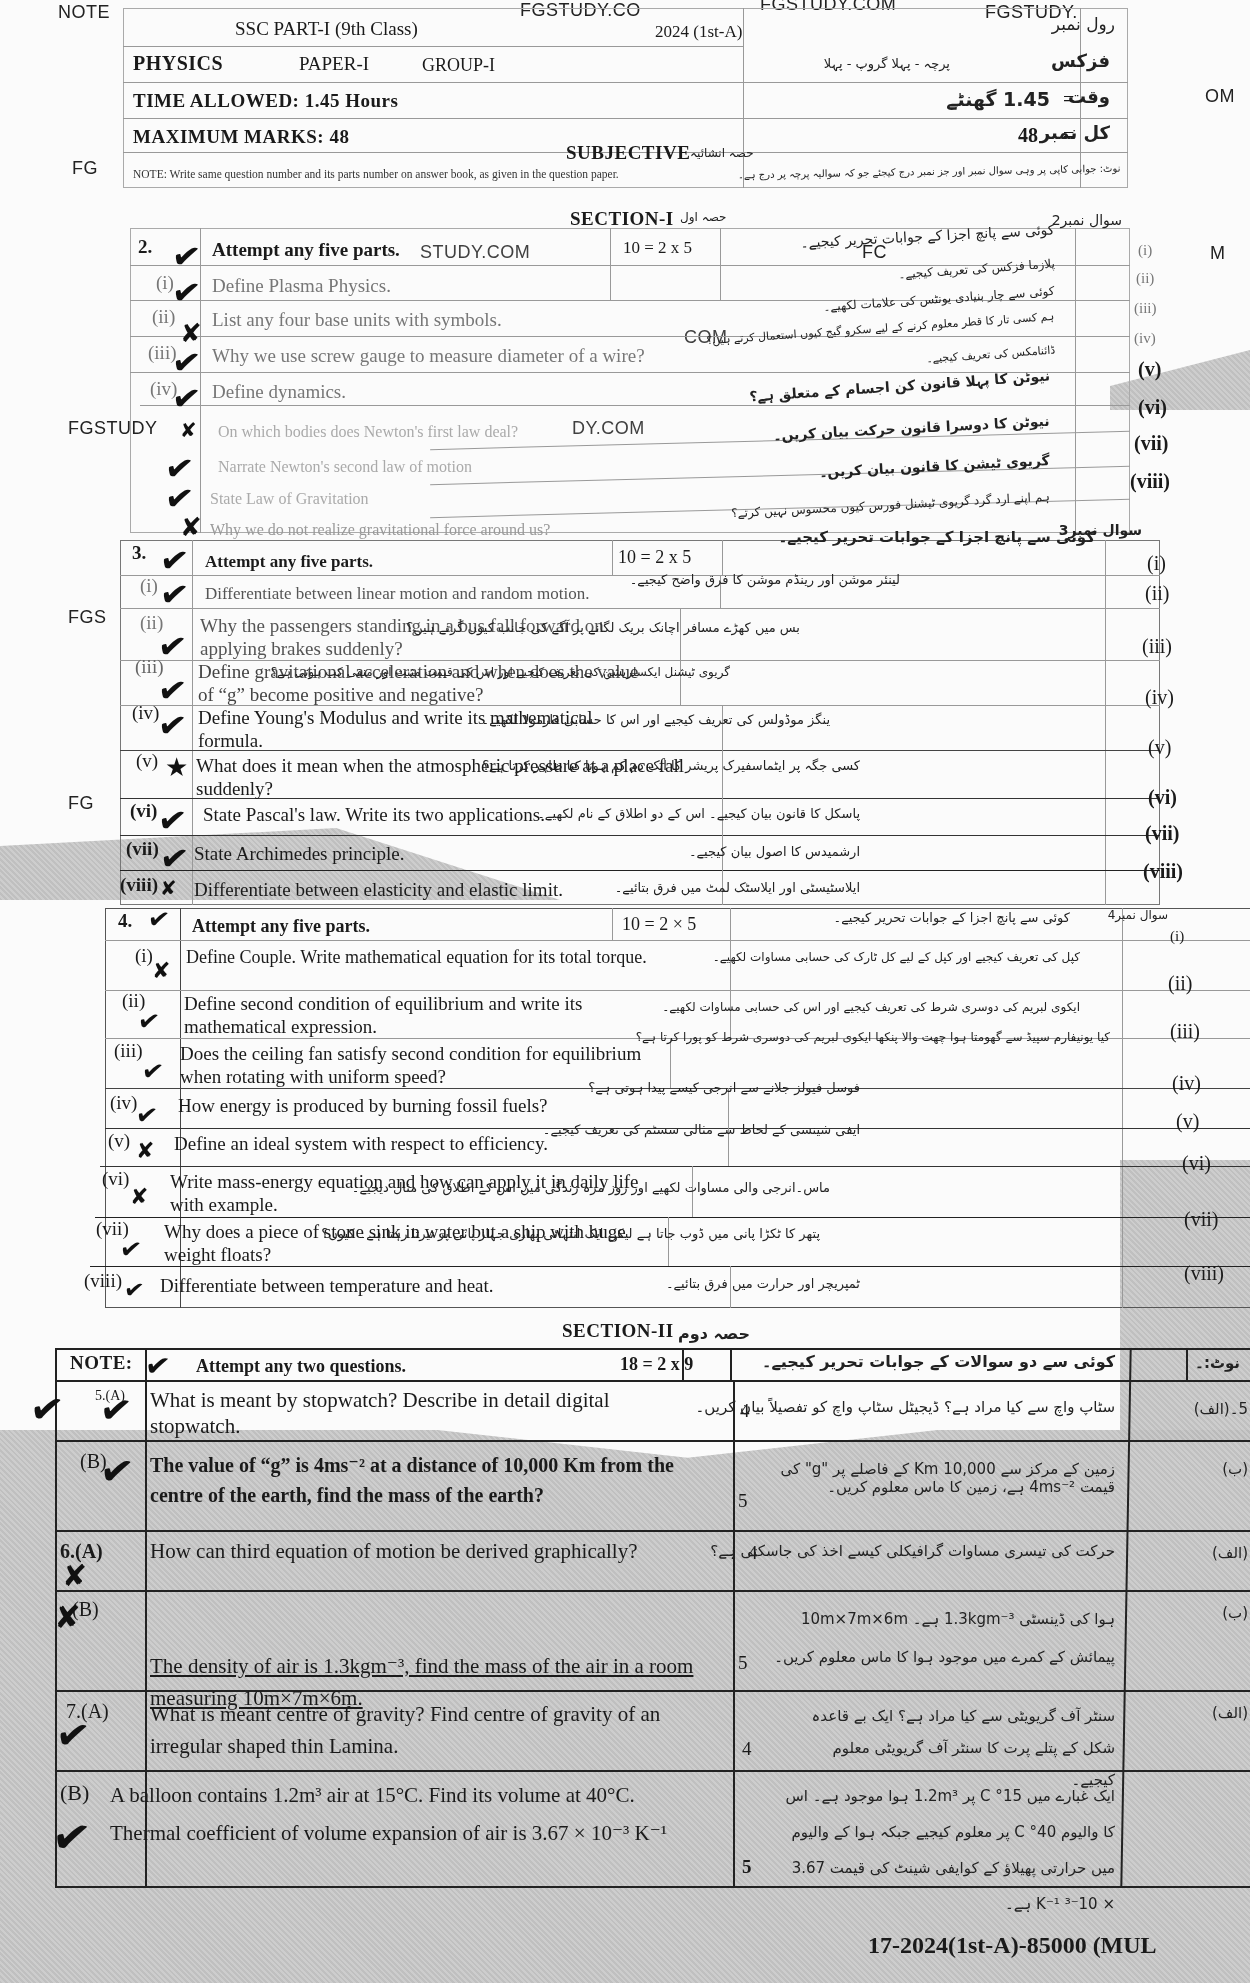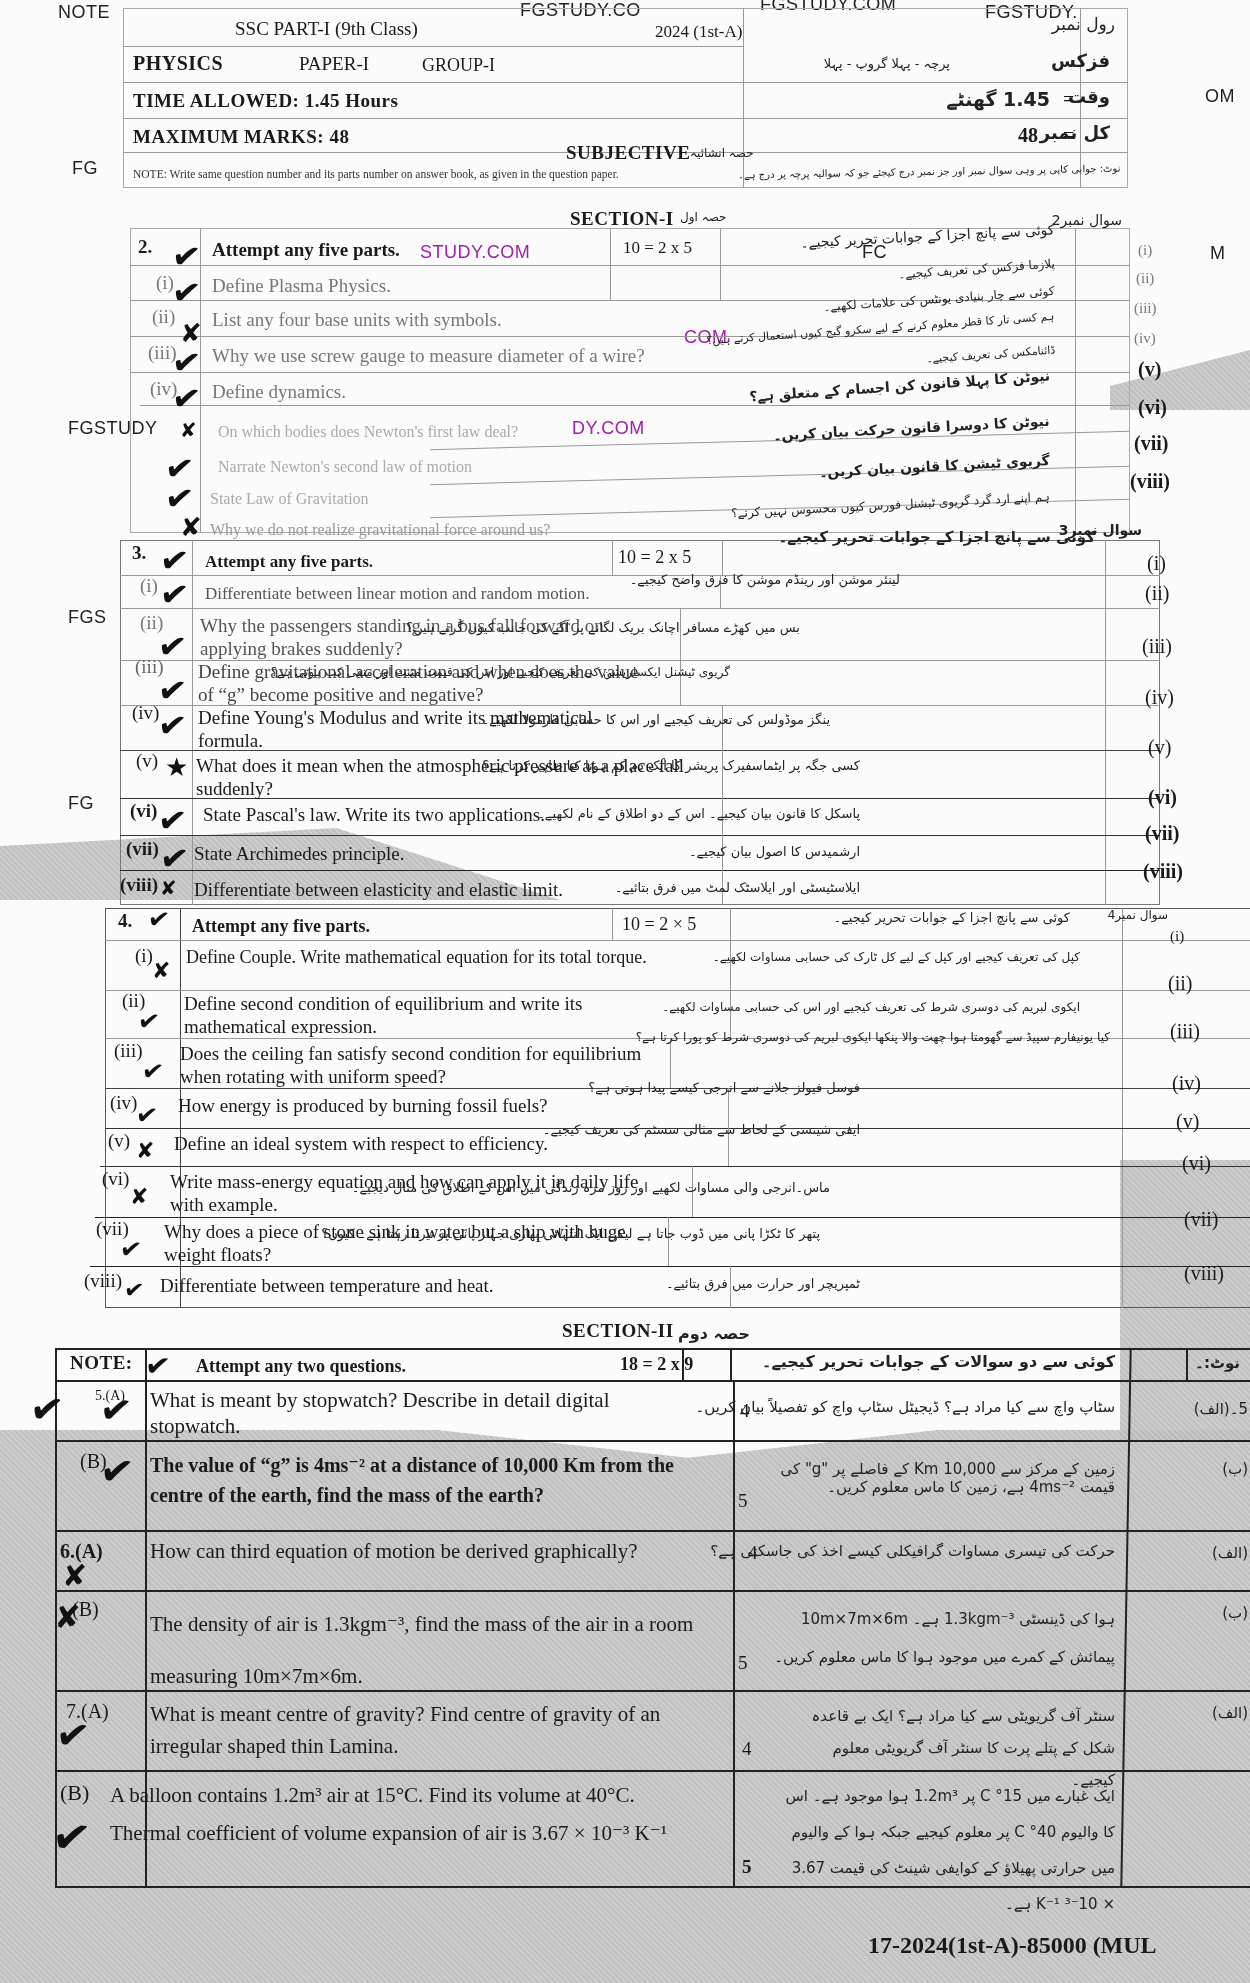--- a/index.html
+++ b/index.html
@@ -1,21 +1,21 @@
 <!DOCTYPE html>
 <html><head>
 <meta charset="utf-8">
 <style>
   * { box-sizing: border-box; margin: 0; padding: 0; }
   html, body { width: 1250px; height: 1983px; background: #ffffff; overflow: hidden; }
   body { font-family: "Liberation Serif", "DejaVu Serif", serif; color: #1a1a1a; position: relative; }
   .page { position: absolute; left: 0; top: 0; width: 1250px; height: 1983px; background: #fbfbfb; }
   .shade { position: absolute; background: repeating-linear-gradient(45deg, #b9b9b9 0 2px, #c8c8c8 2px 4px); opacity: .9; }
   .wm { position: absolute; font-family: "Liberation Sans", "DejaVu Sans", sans-serif; font-size: 18px; color: #222; letter-spacing: .5px; }
-  .wm.light { color: #a21caf; }
+  .wm.light { color: #404040; }
   .abs { position: absolute; }
   .box { position: absolute; border: 1px solid #9a9a9a; }
   .hline { position: absolute; height: 1px; background: #999; }
   .hline.dark { background: #222; height: 2px; }
   .vline { position: absolute; width: 1px; background: #999; }
   .vline.dark { background: #222; width: 2px; }
   .faint { color: #777; }
   .qnum { position: absolute; font-size: 19px; }
   .qtext { position: absolute; font-size: 19px; line-height: 23px; }
   .qtext.big { font-size: 22px; line-height: 30px; font-weight: bold; }
@@ -341,21 +341,21 @@
   <div class="mark tick" style="left:100px; top:1448px; font-size:40px;">✔</div>
 
   <div class="qnum" style="left:60px; top:1540px; font-size:20px; font-weight:bold;">6.(A)</div>
   <div class="qtext med" style="left:150px; top:1538px; width:520px;">How can third equation of motion be derived graphically?</div>
   <div class="marks-cell" style="left:748px; top:1542px;">4</div>
   <div class="urdu-text" style="right:135px; top:1542px; font-size:15px;">حرکت کی تیسری مساوات گرافیکلی کیسے اخذ کی جاسکتی ہے؟</div>
   <div class="urdu-text" style="right:2px; top:1544px; font-size:15px;">(الف)</div>
   <div class="mark cross" style="left:62px; top:1558px; font-size:30px;">✘</div>
 
   <div class="qnum" style="left:72px; top:1598px; font-size:20px;">(B)</div>
-  <div class="qtext med" style="left:150px; top:1598px; width:570px; line-height:52px;">The density of air is 1.3kgm⁻³, find the mass of the air in a room measuring 10m×7m×6m.</div>
+  <div class="qtext med" style="left:150px; top:1650px; width:570px; line-height:32px;text-decoration:underline;">The density of air is 1.3kgm⁻³, find the mass of the air in a room measuring 10m×7m×6m.</div>
   <div class="marks-cell" style="left:738px; top:1652px;">5</div>
   <div class="urdu-text" style="right:135px; top:1600px; font-size:15px; white-space:normal; width:360px; line-height:38px;">ہوا کی ڈینسٹی 1.3kgm⁻³ ہے۔ 10m×7m×6m پیمائش کے کمرے میں موجود ہوا کا ماس معلوم کریں۔</div>
   <div class="urdu-text" style="right:2px; top:1604px; font-size:15px;">(ب)</div>
   <div class="mark cross" style="left:54px; top:1598px; font-size:32px;">✘</div>
 
   <div class="qnum" style="left:66px; top:1700px; font-size:20px;">7.(A)</div>
   <div class="qtext med" style="left:150px; top:1698px; width:540px; line-height:32px;">What is meant centre of gravity?  Find centre of gravity of an irregular shaped thin Lamina.</div>
   <div class="marks-cell" style="left:742px; top:1738px;">4</div>
   <div class="urdu-text" style="right:135px; top:1700px; font-size:15px; white-space:normal; width:330px; line-height:32px;">سنٹر آف گریویٹی سے کیا مراد ہے؟ ایک بے قاعدہ شکل کے پتلے پرت کا سنٹر آف گریویٹی معلوم کیجیے۔</div>
   <div class="urdu-text" style="right:2px; top:1704px; font-size:15px;">(الف)</div>

